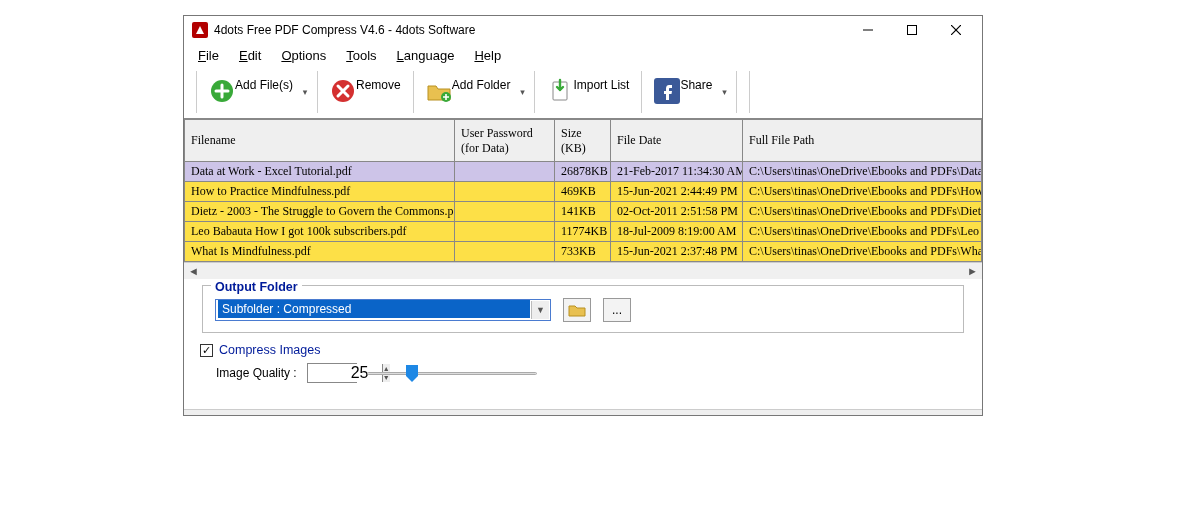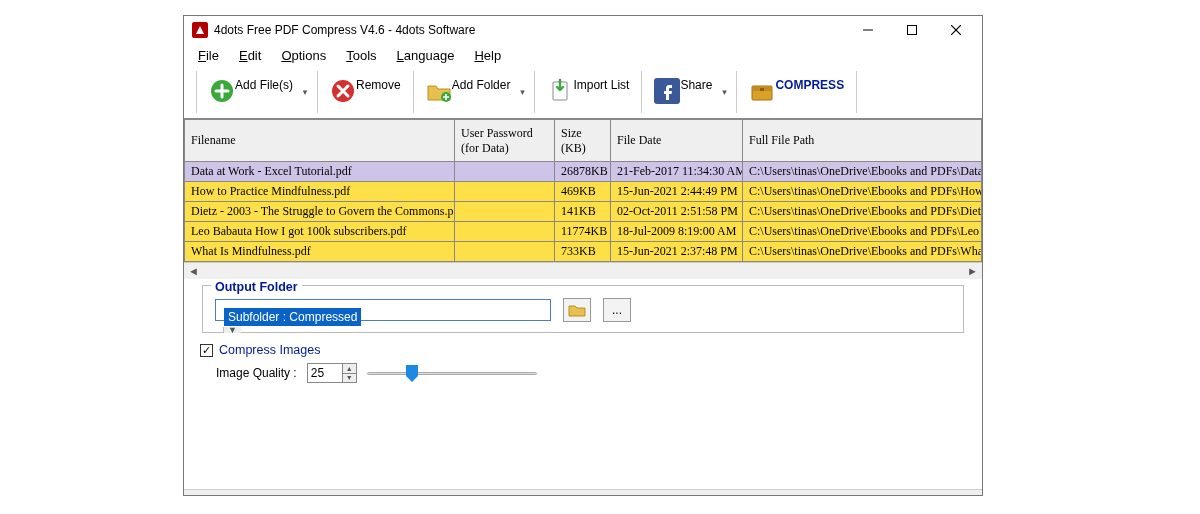--- a/index.html
+++ b/index.html
@@ -12,21 +12,21 @@
     color: #000;
     width: 1200px;
     height: 514px;
     position: relative;
   }
   .window {
     position: absolute;
     left: 183px;
     top: 15px;
     width: 800px;
-    height: 481px;
+    height: 401px;
     border: 1px solid #777;
     background: #fff;
     display: flex;
     flex-direction: column;
   }
   .titlebar {
     height: 28px;
     display: flex;
     align-items: center;
     padding: 0 4px 0 8px;
@@ -161,23 +161,22 @@
     display: flex;
     align-items: center;
     margin-top: -8px;
     gap: 12px;
   }
   .combo {
     width: 336px;
     height: 22px;
     border: 1px solid #4a7bd0;
     display: flex;
-    align-items: flex-start;
-    padding: 7px;
-    flex-direction: column;
+    align-items: flex-end;
+    padding: 1px;
   }
   .combo .combo-text {
     flex:1;
     background: #0a64c8;
     color:#fff;
     padding: 1px 4px;
     height: 18px;
     line-height:16px;
     margin:1px;
     font-size:12px;
@@ -217,21 +216,21 @@
     display: flex;
     align-items: center;
     gap: 10px;
   }
   .spin {
     width: 50px; height: 20px;
     border: 1px solid #888;
     display:flex;
   }
   .spin input {
-    width: 34px; border:0; padding:1px 3px; font-size:12px;
+    width: 34px; border:0; padding:1px 3px; font-size:16px;margin-left:40px;
   }
   .spin .spin-btns {
     width:14px;display:flex;flex-direction:column;border-left:1px solid #888;
   }
   .spin .spin-btns div {
     flex:1;display:flex;align-items:center;justify-content:center;
     font-size:7px;border-bottom:1px solid #888;background:#eee;color:#555;
   }
   .spin .spin-btns div:last-child{border-bottom:0;}
   .slider {
@@ -346,30 +345,20 @@
       <span class="ticon">
         <svg width="26" height="26">
             <rect width="26" height="26" rx="3" fill="#3b5998"></rect>
             <path d="M15 7h3v3h-2c-.6 0-1 .4-1 1v2h3l-.5 3H15v6h-3v-6h-2v-3h2v-2.4C12 8 13.4 7 15 7z" fill="#fff"></path>
           </svg>
       </span>
       <span>Share</span>
     </div>
     <div class="dd-arrow">▾</div>
     <div class="sep"></div>
-    <div class="tbtn">
-      <span class="ticon">
-        <svg width="26" height="26">
-            <rect x="3" y="8" width="20" height="14" rx="1" fill="#d9a02a" stroke="#a37410"></rect>
-            <rect x="3" y="8" width="20" height="5" fill="#c38a20"></rect>
-            <rect x="11" y="10" width="4" height="3" fill="#8a5e10"></rect>
-          </svg>
-      </span>
-      <span class="compress-label">COMPRESS</span>
-    </div>
     <div class="sep"></div>
   </div>
 
   <div class="grid">
     <table>
       <colgroup>
         <col class="col-filename">
           <col class="col-pass">
           <col class="col-size">
           <col class="col-date">

